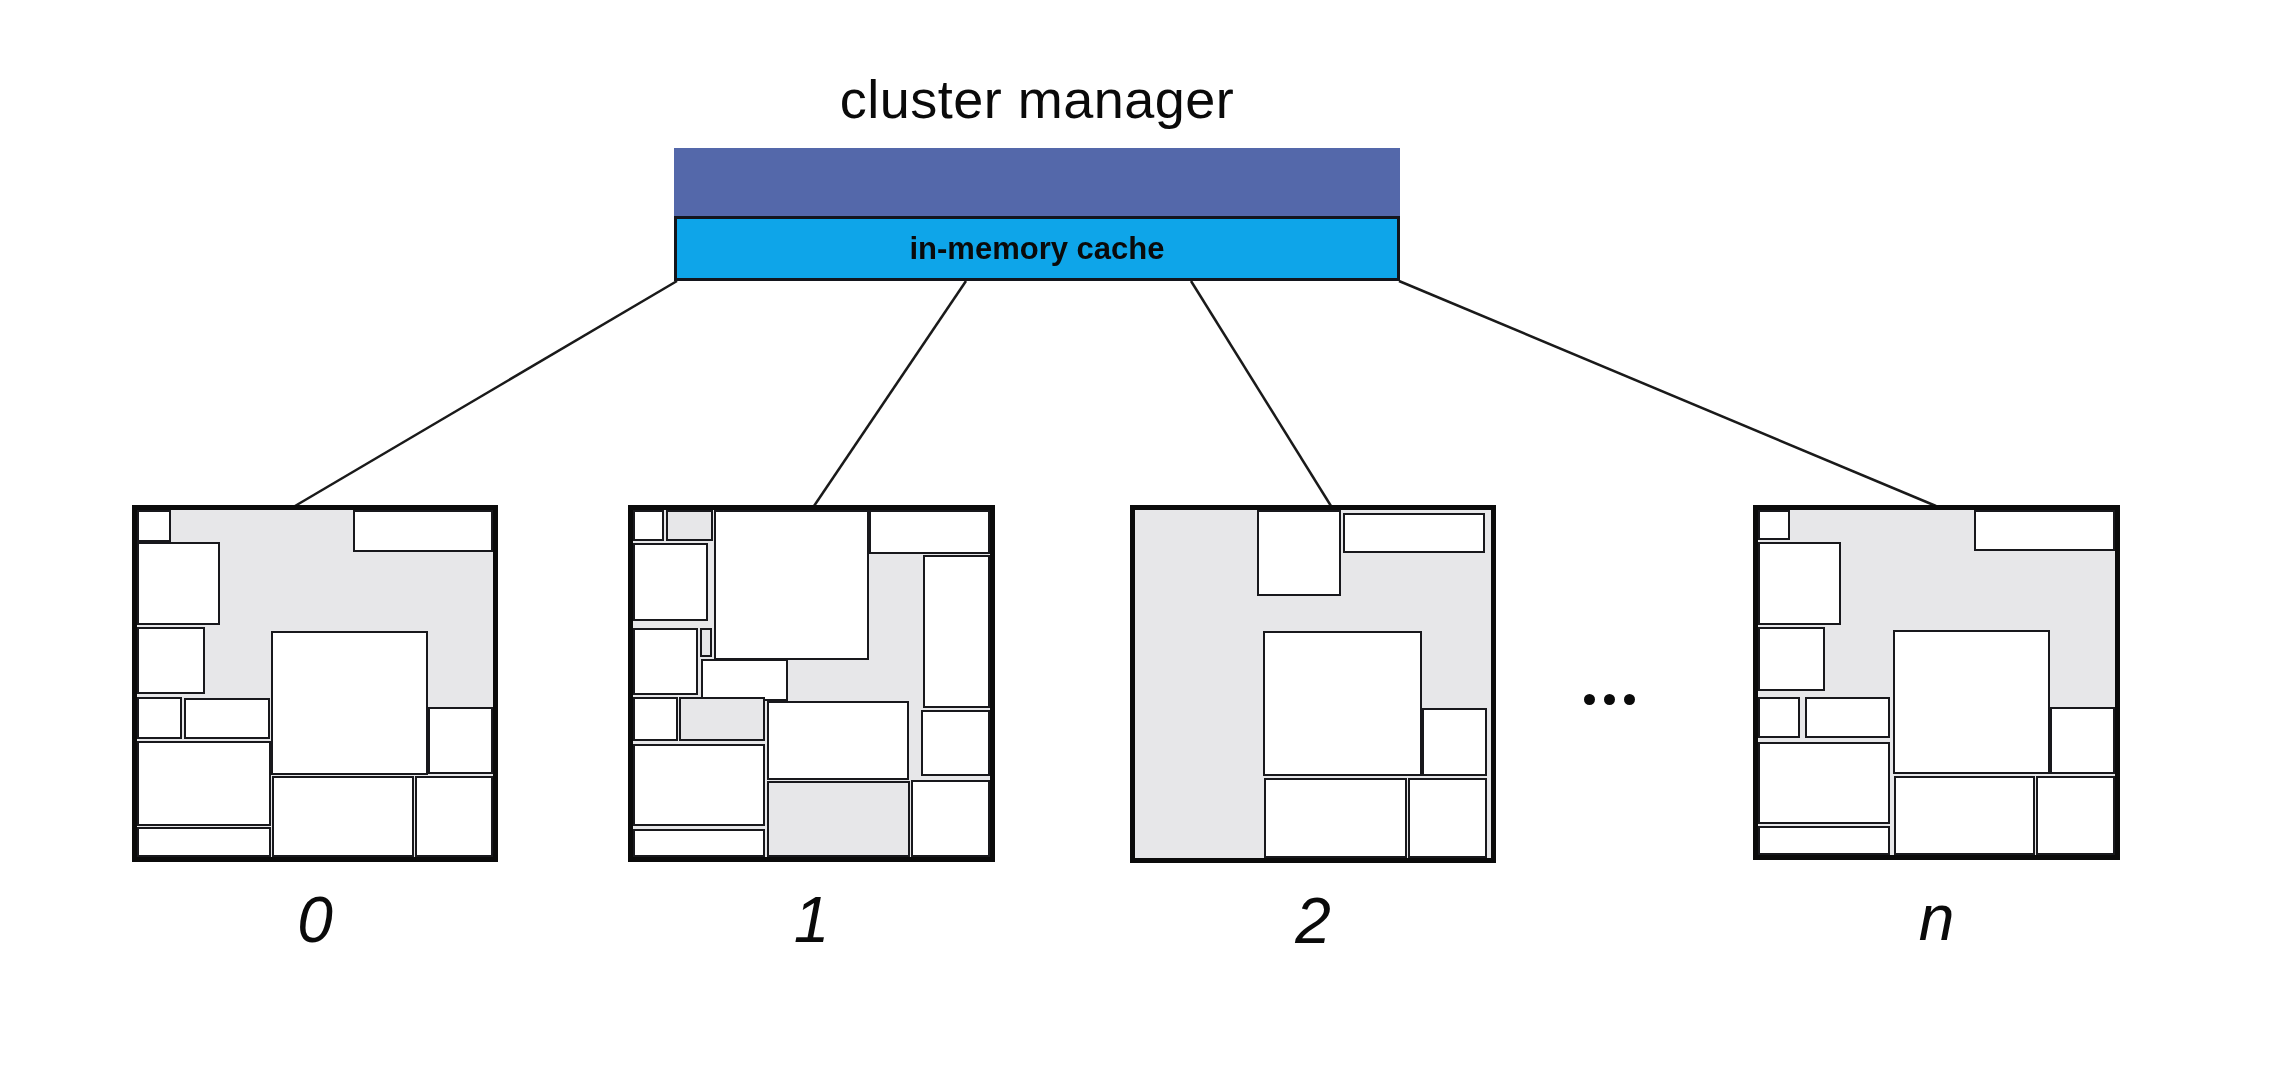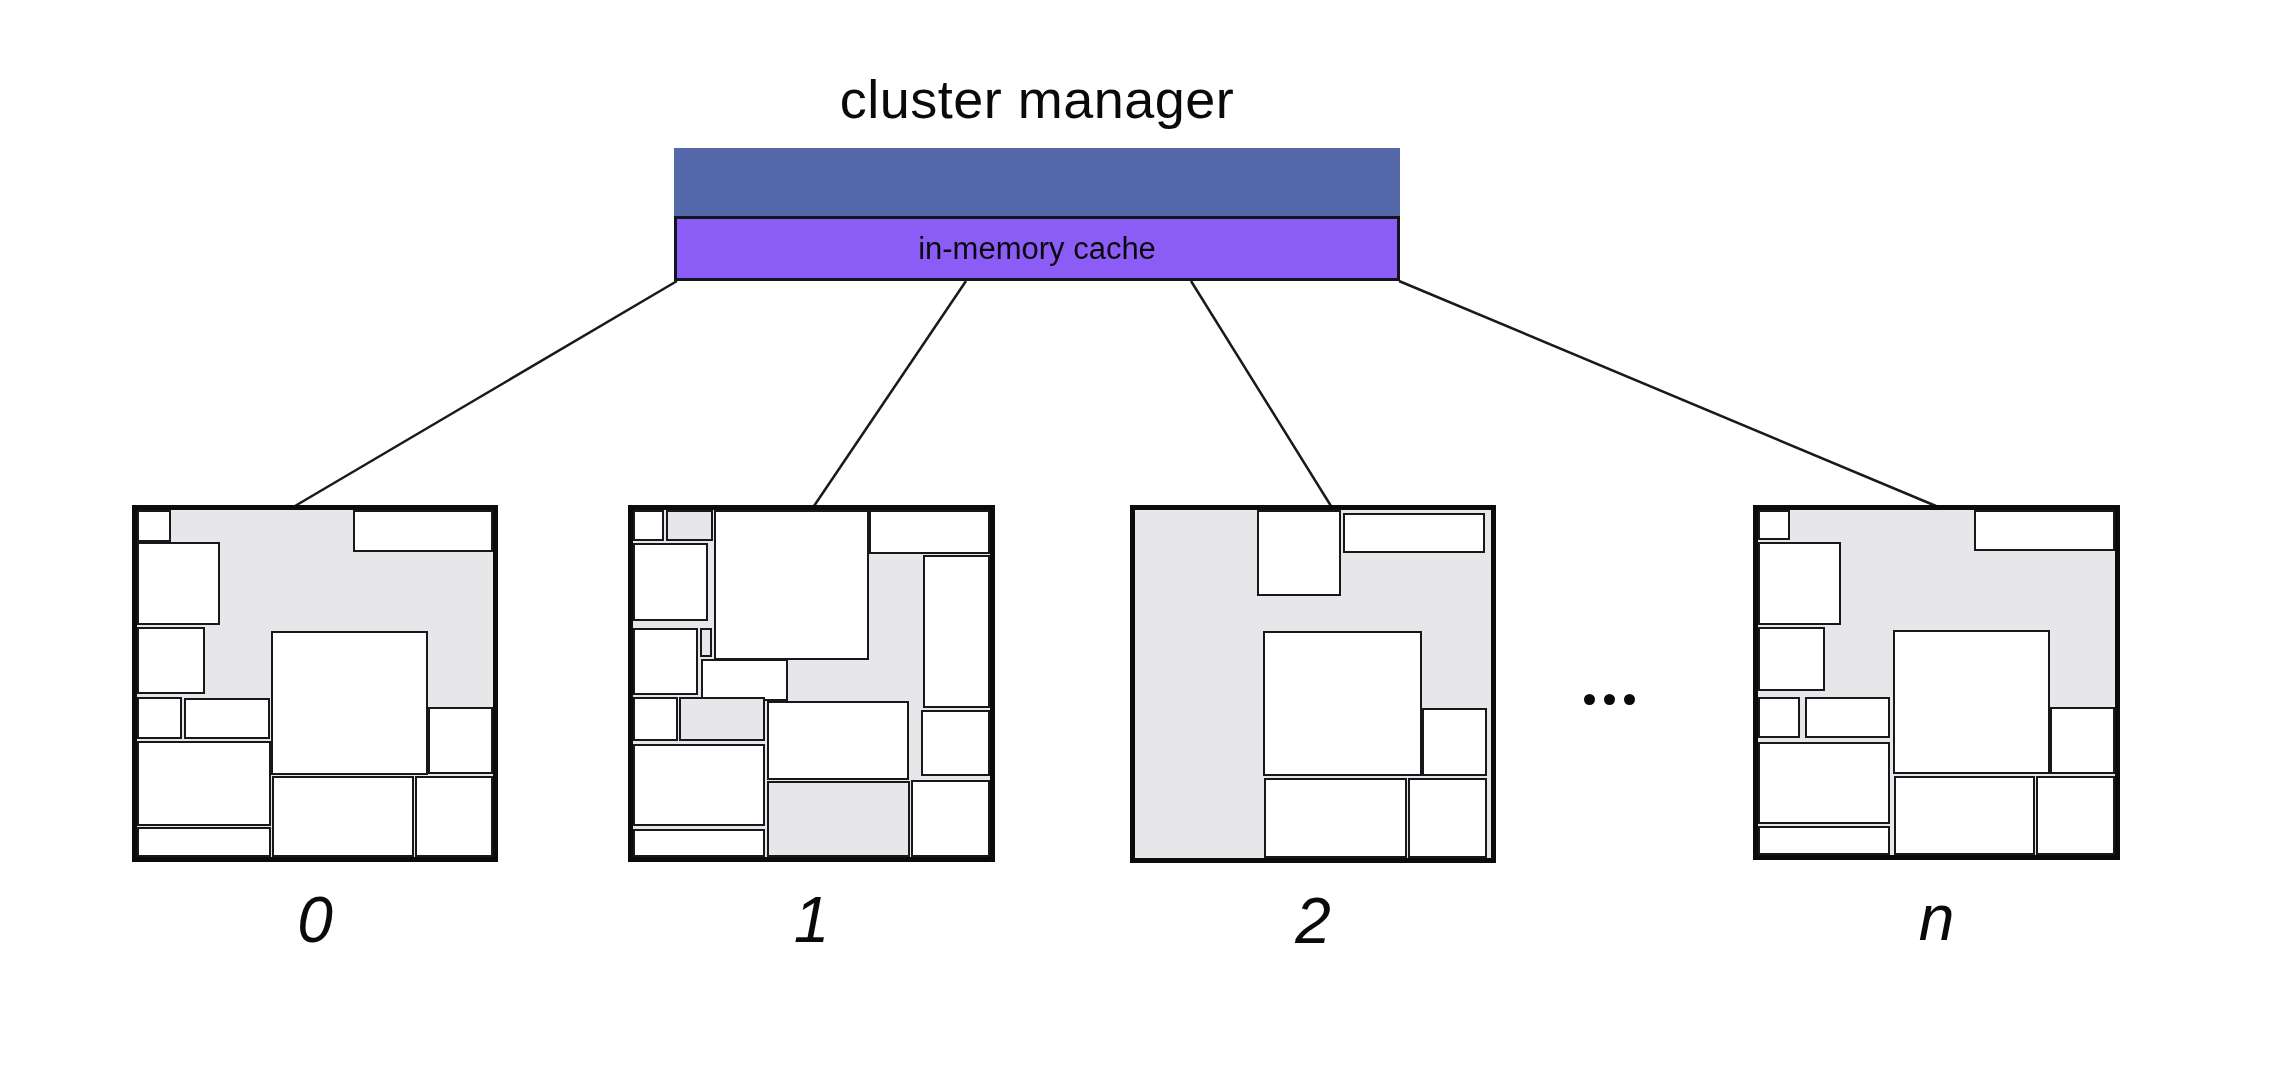--- a/index.html
+++ b/index.html
@@ -24,24 +24,25 @@
   .bar {
     position:absolute;
     left:674px; top:148px;
     width:726px; height:68px;
   }
   .cache-box {
     position:absolute;
     left:674px; top:216px;
     width:726px; height:65px;
     box-sizing:border-box;
-    background:#8b5cf6;
+    background:#0ea5e9;
     border:3px solid #13151c;
     display:flex; align-items:center; justify-content:center;
     font-size:31px;
+    font-weight:bold;
   }
   .connectors {
     position:absolute; left:0; top:0;
     width:2278px; height:1074px;
     pointer-events:none;
   }
   .node {
     position:absolute;
     box-sizing:border-box;
     border:5px solid #0b0b0b;

